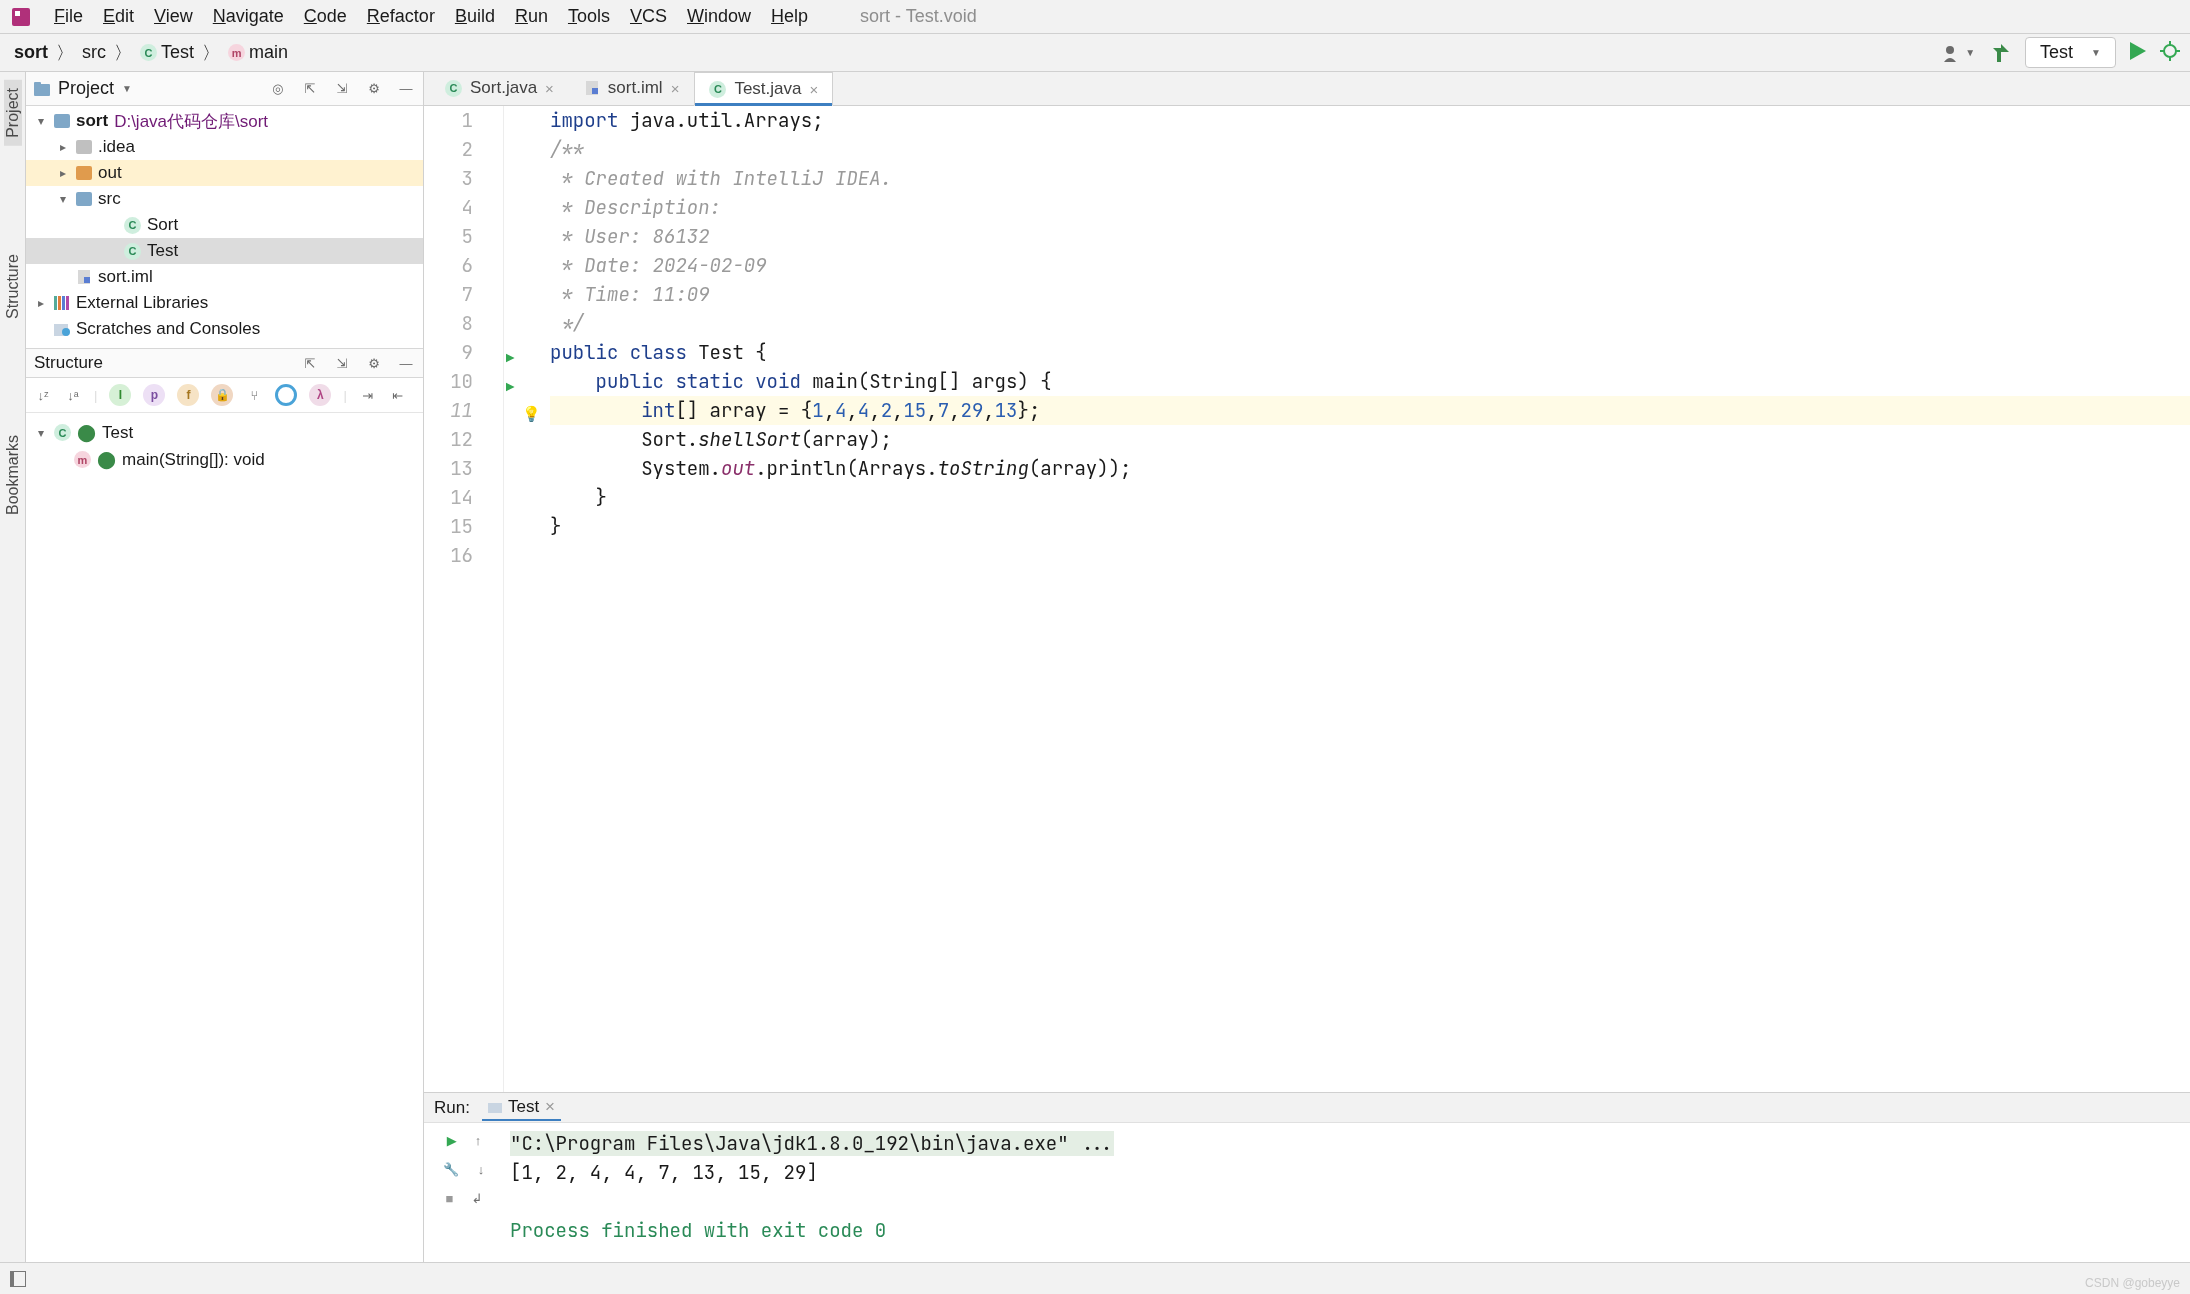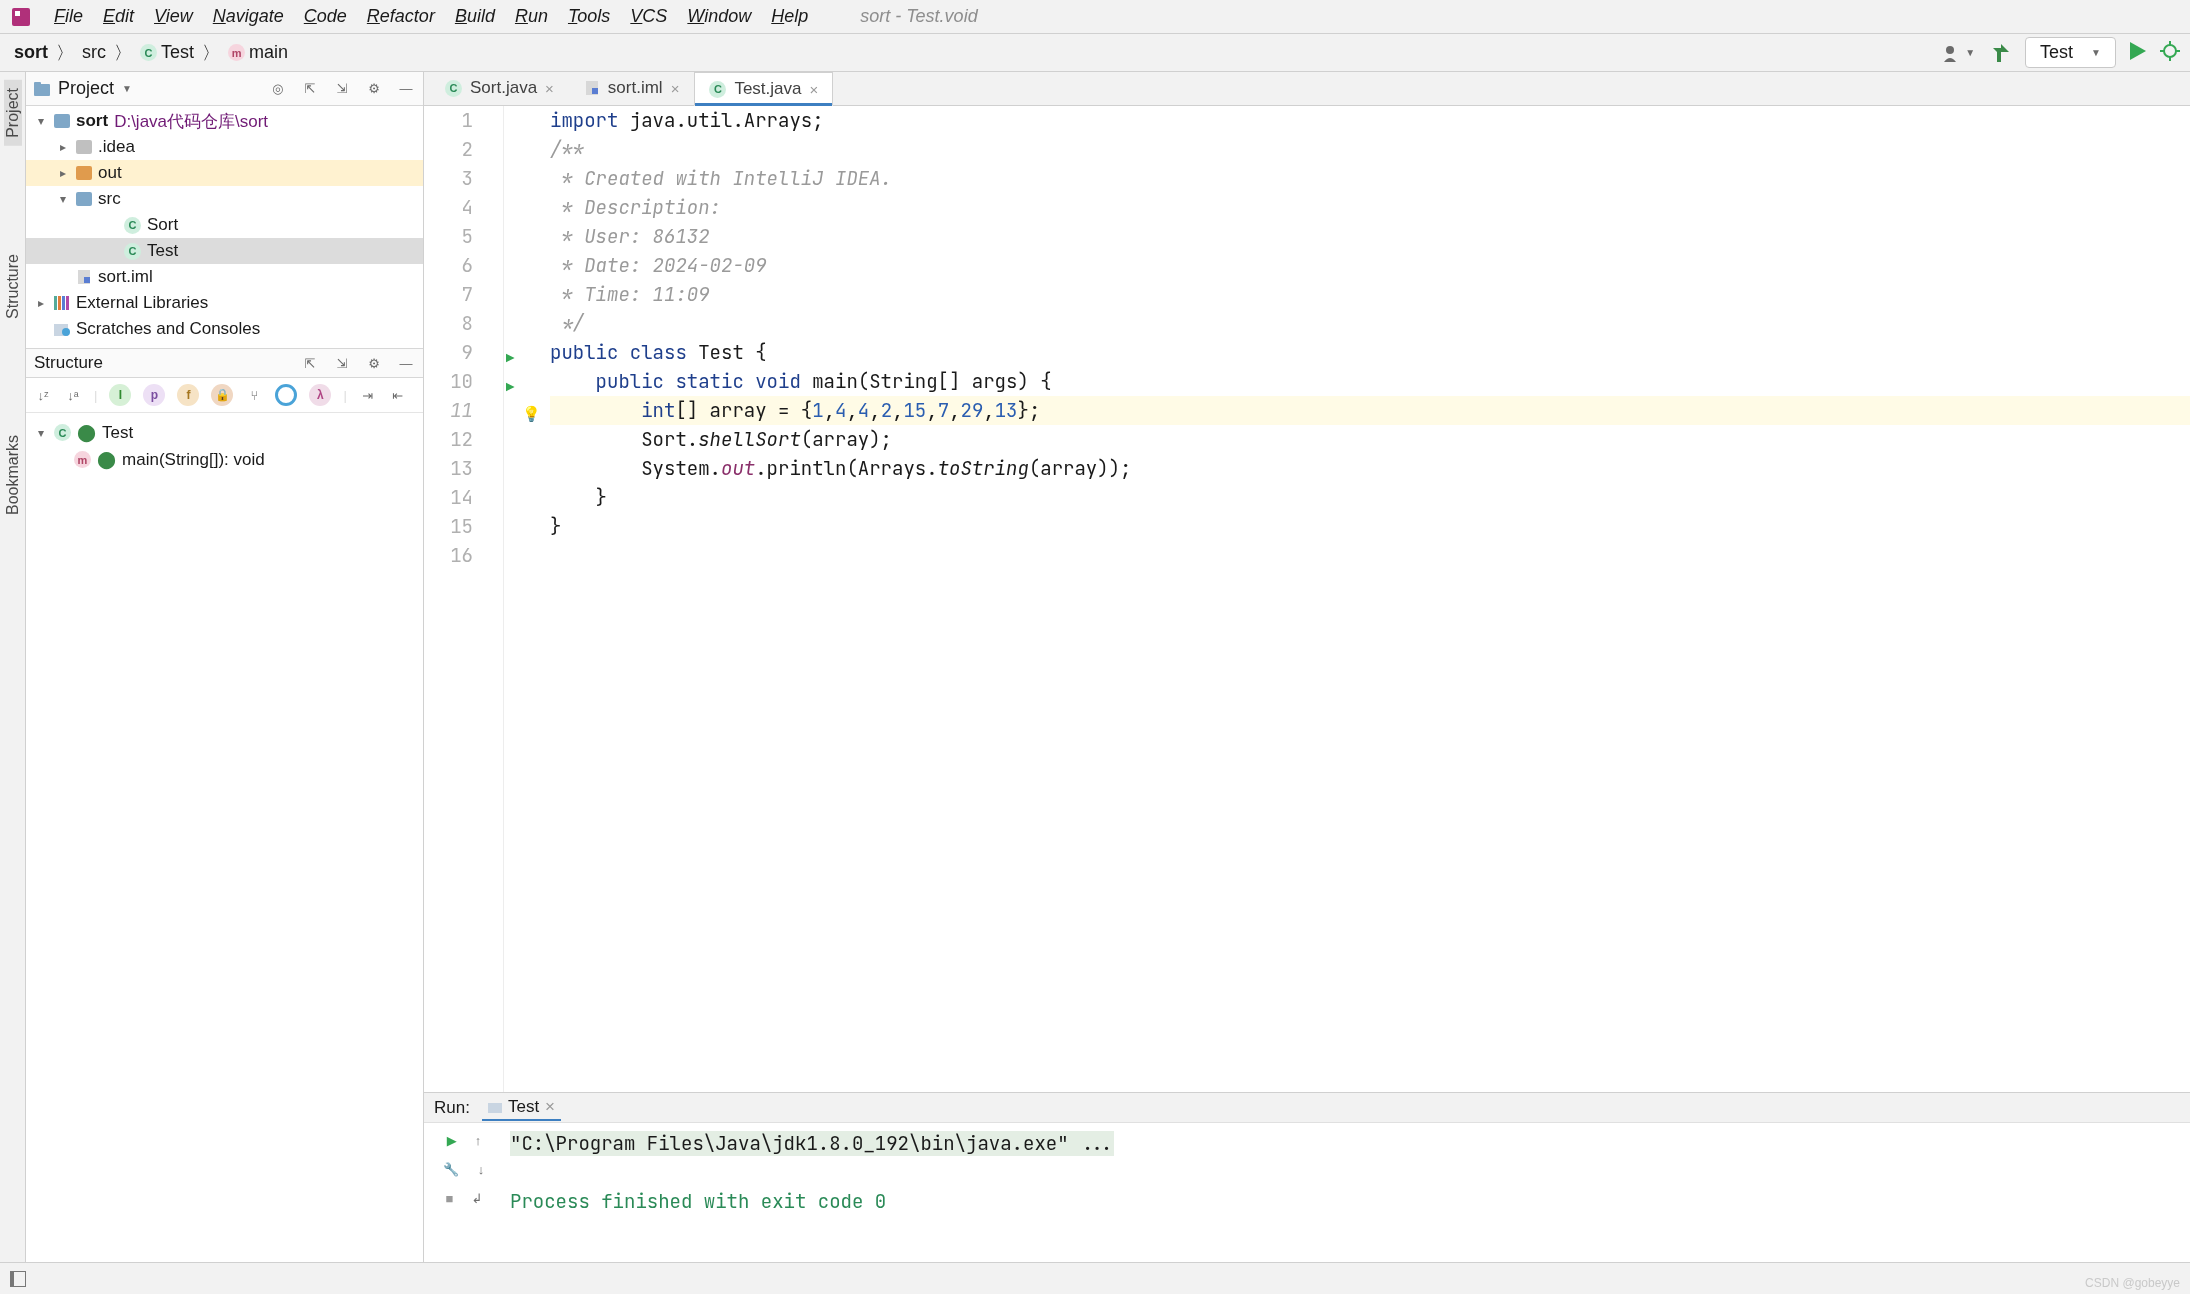--- a/index.html
+++ b/index.html
@@ -1,19 +1,19 @@
 <!DOCTYPE html>
 <html><head>
 <meta charset="utf-8">
 <style>
   * { box-sizing: border-box; margin: 0; padding: 0; }
   body { font-family: -apple-system, "Segoe UI", Arial, sans-serif; font-size: 13px; color:#1a1a1a; background:#fff; width:2190px; height:1294px; overflow:hidden; }
 
   
-  .menubar { display:flex; align-items:center; height:34px; padding:0 6px; background:#f2f2f2; border-bottom:1px solid #d0d0d0; gap:2px;font-style:italic; }
+  .menubar { display:flex; align-items:center; height:34px; padding:0 6px; background:#f2f2f2; border-bottom:1px solid #d0d0d0; gap:2px; }
   .menubar .app-icon { width:22px; height:22px; margin:0 10px 0 4px; display:flex; align-items:center; justify-content:center;}
   .menubar .menu-item { padding:4px 10px; font-size:18px; color:#1a1a1a; cursor:default;}
   .menubar .menu-item u { text-decoration: underline; }
   .menubar .window-title { margin-left:40px; font-size:18px; color:#8e8e8e;}
 
   
   .navbar { display:flex; align-items:center; height:38px; background:#f2f2f2; border-bottom:1px solid #d0d0d0; padding:0 10px;}
   .breadcrumbs { display:flex; align-items:center; gap:4px; font-size:18px; }
   .crumb { display:flex; align-items:center; gap:4px; padding:2px 4px;}
   .navbar .right { margin-left:auto; display:flex; align-items:center; gap:14px;}
@@ -375,20 +375,21 @@
             <span>🔧</span>
             <span>↓</span>
           </div>
           <div class="run-side-row">
             <span style="color:#9a9a9a">■</span>
             <span>↲</span>
           </div>
         </div>
         <div class="console">
           <div><span class="cmd">"C:\Program Files\Java\jdk1.8.0_192\bin\java.exe" ...</span></div>
+          <div>[1, 2, 4, 4, 7, 13, 15, 29]</div>
           <div>&nbsp;</div>
           <div class="exit">Process finished with exit code 0</div>
         </div>
       </div>
     </div>
   </div>
 </div>
 
 <div class="statusbar">
   <span class="left-square"></span>

